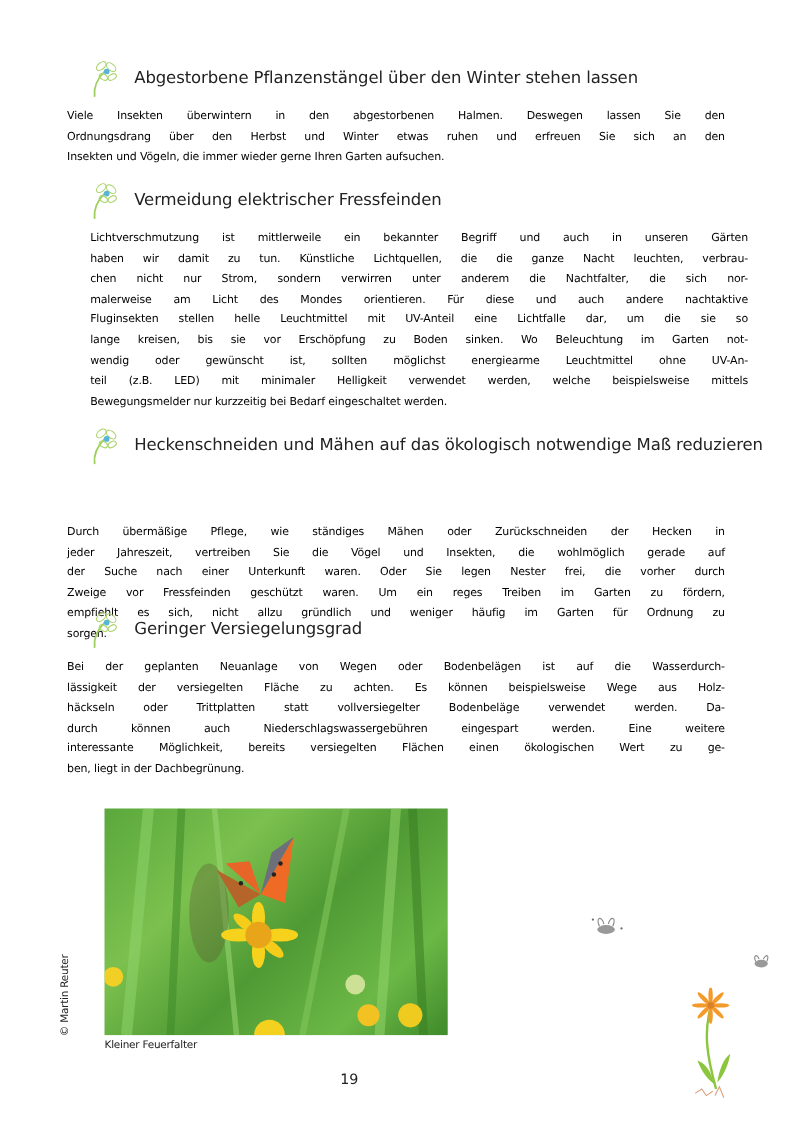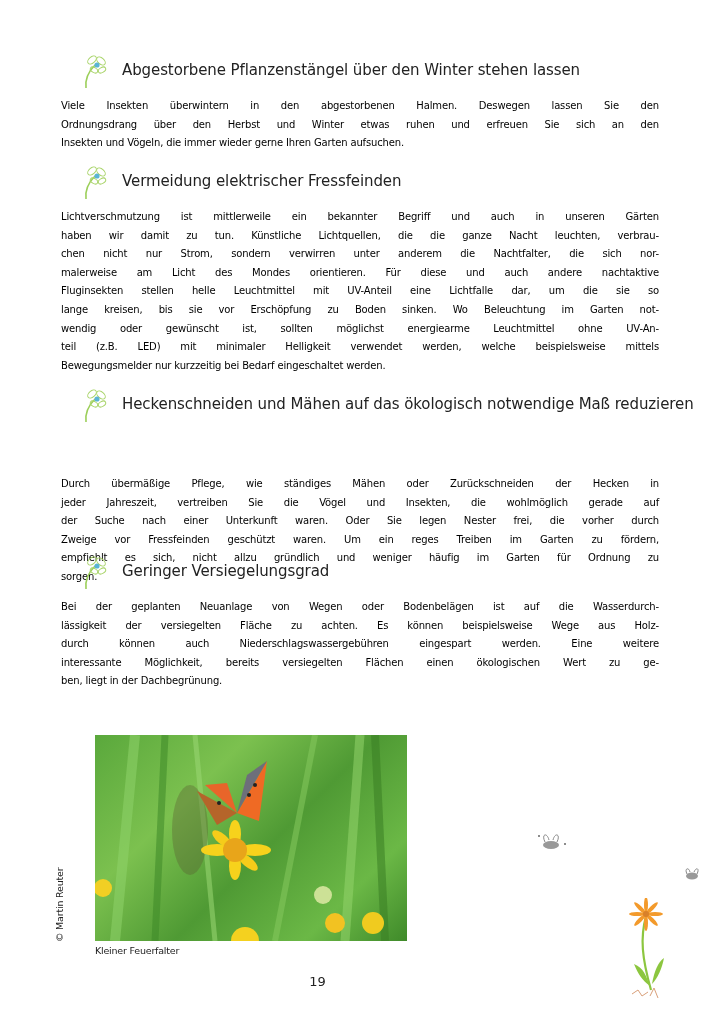--- a/index.html
+++ b/index.html
@@ -46,21 +46,21 @@
     <svg class="icon" viewBox="0 0 32 40">
       <path d="M8 38 C7 30 10 22 17 15" stroke="#9ccf5a" stroke-width="1.6" fill="none"></path>
       <ellipse cx="14" cy="10" rx="5" ry="3" fill="none" stroke="#a9d46a" stroke-width="1" transform="rotate(-40 14 10)"></ellipse>
       <ellipse cx="23" cy="11" rx="5" ry="3" fill="none" stroke="#a9d46a" stroke-width="1" transform="rotate(40 23 11)"></ellipse>
       <ellipse cx="16" cy="20" rx="4" ry="2.5" fill="none" stroke="#a9d46a" stroke-width="1" transform="rotate(30 16 20)"></ellipse>
       <ellipse cx="24" cy="20" rx="4" ry="2.5" fill="none" stroke="#a9d46a" stroke-width="1" transform="rotate(-30 24 20)"></ellipse>
       <circle cx="19" cy="15" r="2.6" fill="#5ab4d6"></circle>
     </svg>
     <span class="title">Vermeidung elektrischer Fressfeinden</span>
   </div>
-  <div class="para" style="top:208px;">
+  <div class="para" style="top:208px;margin-left:21px;">
     <span class="line">Lichtverschmutzung ist mittlerweile ein bekannter Begriff und auch in unseren Gärten</span>
     <span class="line">haben wir damit zu tun. Künstliche Lichtquellen, die die ganze Nacht leuchten, verbrau-</span>
     <span class="line">chen nicht nur Strom, sondern verwirren unter anderem die Nachtfalter, die sich nor-</span>
     <span class="line">malerweise am Licht des Mondes orientieren. Für diese und auch andere nachtaktive</span>
     <span class="line">Fluginsekten stellen helle Leuchtmittel mit UV-Anteil eine Lichtfalle dar, um die sie so</span>
     <span class="line">lange kreisen, bis sie vor Erschöpfung zu Boden sinken. Wo Beleuchtung im Garten not-</span>
     <span class="line">wendig oder gewünscht ist, sollten möglichst energiearme Leuchtmittel ohne UV-An-</span>
     <span class="line">teil (z.B. LED) mit  minimaler Helligkeit verwendet werden, welche beispielsweise mittels</span>
     <span class="line last">Bewegungsmelder nur kurzzeitig bei Bedarf eingeschaltet werden.</span>
   </div>
@@ -92,20 +92,21 @@
       <ellipse cx="23" cy="11" rx="5" ry="3" fill="none" stroke="#a9d46a" stroke-width="1" transform="rotate(40 23 11)"></ellipse>
       <ellipse cx="16" cy="20" rx="4" ry="2.5" fill="none" stroke="#a9d46a" stroke-width="1" transform="rotate(30 16 20)"></ellipse>
       <ellipse cx="24" cy="20" rx="4" ry="2.5" fill="none" stroke="#a9d46a" stroke-width="1" transform="rotate(-30 24 20)"></ellipse>
       <circle cx="19" cy="15" r="2.6" fill="#5ab4d6"></circle>
     </svg>
     <span class="title">Geringer Versiegelungsgrad</span>
   </div>
   <div class="para" style="top:598px;">
     <span class="line">Bei der geplanten Neuanlage von Wegen oder Bodenbelägen ist auf die Wasserdurch-</span>
     <span class="line">lässigkeit der versiegelten Fläche zu achten. Es können beispielsweise Wege aus Holz-</span>
+    <span class="line">häckseln oder Trittplatten statt vollversiegelter Bodenbeläge verwendet werden. Da-</span>
     <span class="line">durch können auch Niederschlagswassergebühren eingespart werden.  Eine weitere</span>
     <span class="line">interessante Möglichkeit, bereits versiegelten Flächen einen ökologischen Wert zu ge-</span>
     <span class="line last">ben, liegt in der Dachbegrünung.</span>
   </div>
 
   <div class="photo">
     <svg width="312" height="206" viewBox="0 0 312 206">
       <g opacity="0.55">
         <path d="M20 206 L40 0" stroke="#8fd36a" stroke-width="10"></path>
         <path d="M60 206 L70 0" stroke="#3e8a28" stroke-width="7"></path>

